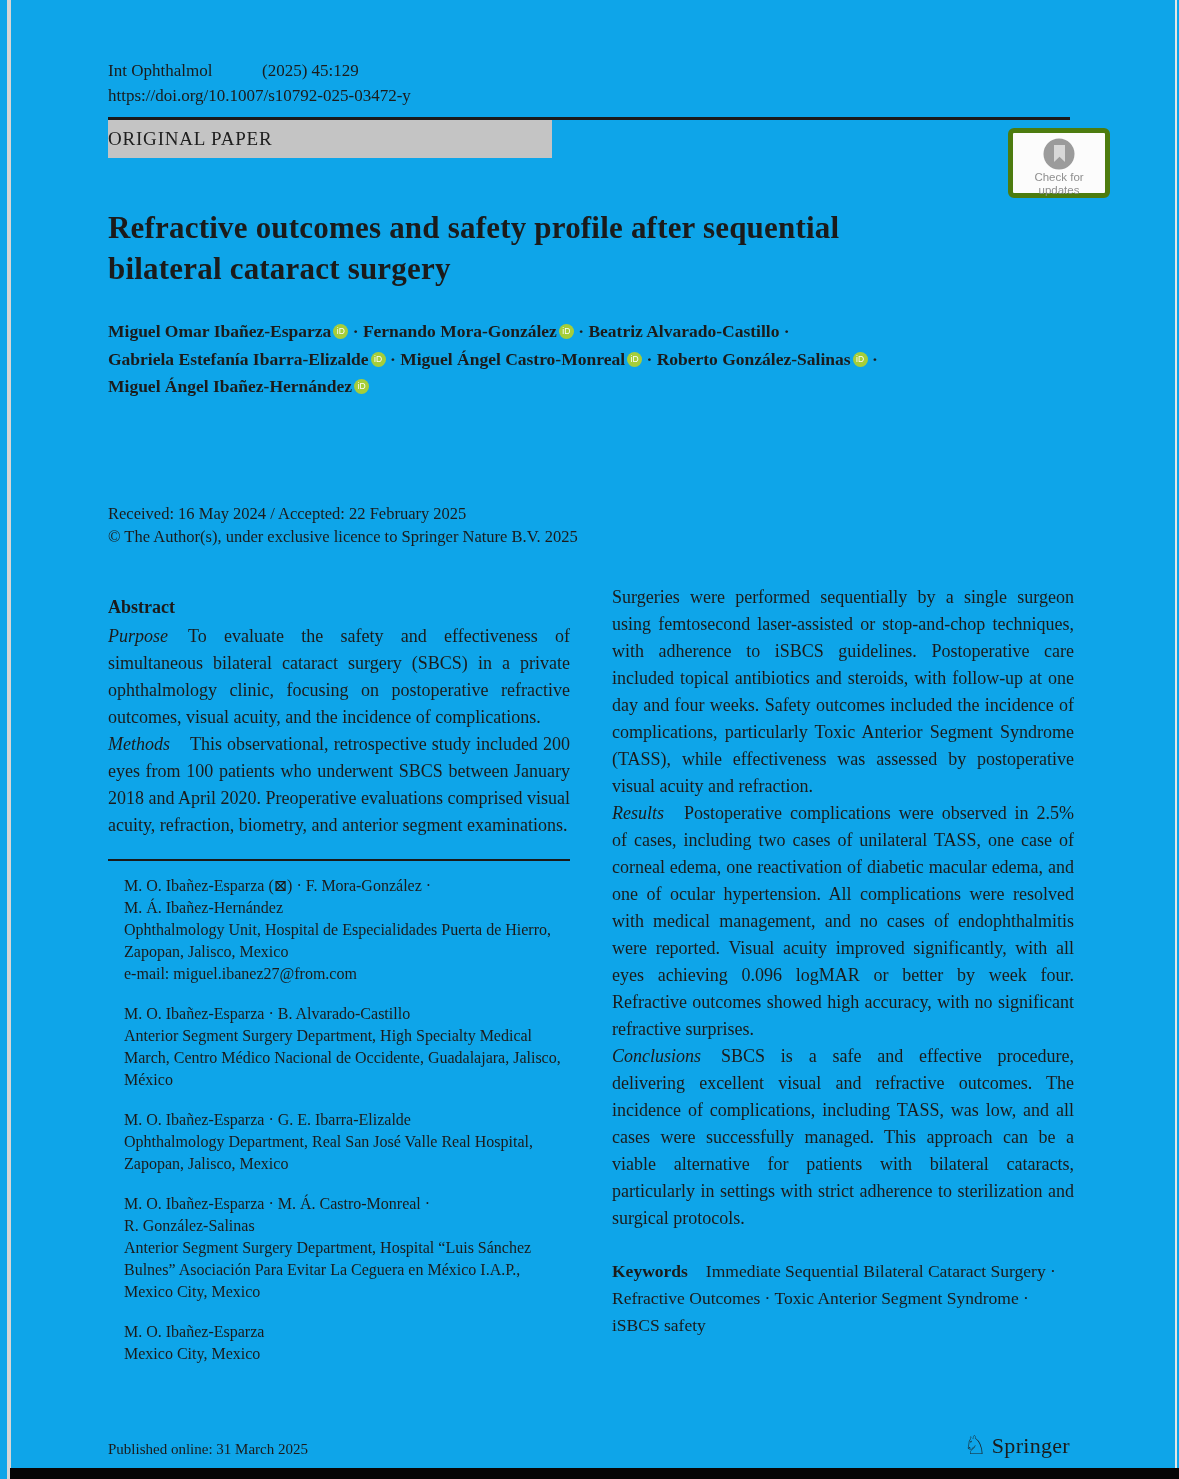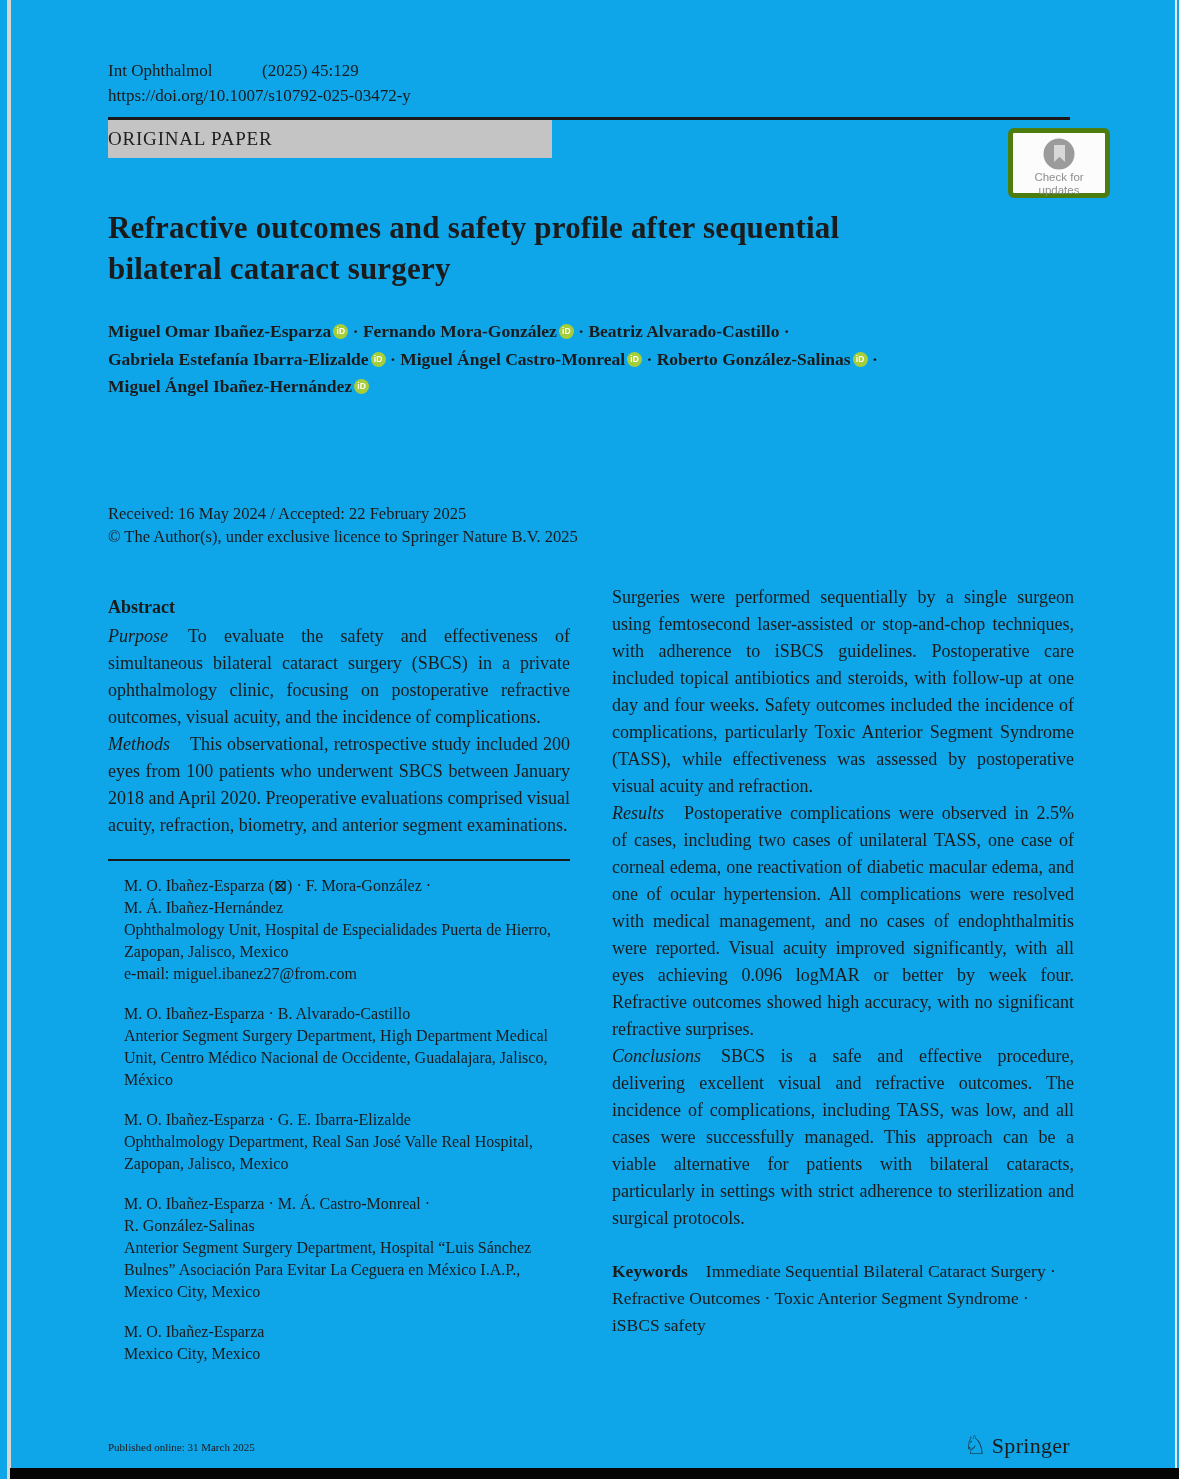--- a/index.html
+++ b/index.html
@@ -23,21 +23,21 @@
          font-family:"Liberation Sans","DejaVu Sans",sans-serif;}
   .badge svg{display:block;margin:4px auto 0 auto;}
   .badge-text{font-size:11.5px;line-height:12.5px;color:#8f8f8f;}
 
   
   .title{position:absolute;left:108px;top:207px;width:920px;font-size:31px;font-weight:bold;
          line-height:41px;white-space:pre-line;letter-spacing:0.2px;}
   .authors{position:absolute;left:108px;top:318px;width:960px;font-size:17.5px;font-weight:bold;
            line-height:27.5px;}
   .orcid{display:inline-block;width:15px;height:15px;border-radius:50%;color:#ffffff;
-         font-family:"Liberation Sans","DejaVu Sans",sans-serif;font-size:8.5px;font-weight:bold;
+         font-family:"Liberation Sans","DejaVu Sans",sans-serif;font-size:8.5px;font-weight:normal;
          text-align:center;line-height:15px;vertical-align:3px;margin-left:2px;}
   .sep{font-weight:bold;}
 
   .dates{position:absolute;left:108px;top:502px;font-size:16.5px;line-height:23px;}
 
   
   .col-left{position:absolute;left:108px;top:584px;width:462px;}
   .col-right{position:absolute;left:612px;top:584px;width:462px;}
   .abs-head{font-size:18px;font-weight:bold;margin:13px 0 5px 0;}
   .abs-par{margin:0;font-size:18px;line-height:27px;text-align:justify;}
@@ -46,21 +46,21 @@
   .kw-label{font-weight:bold;margin-right:18px;}
 
   
   .affils{margin-top:20px;border-top:2px solid #1a1a1a;padding-top:14px;}
   .affil{margin-bottom:18px;font-size:16px;line-height:22px;margin-left:16px;}
   .affil-names{white-space:pre-line;}
   .affil-address{}
   .affil-email{}
 
   
-  .pub{position:absolute;left:108px;top:1441px;font-size:11px;}
+  .pub{position:absolute;left:108px;top:1441px;font-size:15px;}
   .springer{position:absolute;right:109px;top:1433px;display:flex;align-items:center;gap:5px;}
   .knight{font-size:26px;line-height:26px;}
   .sp-name{font-size:22px;letter-spacing:0.3px;}
   .bottombar{position:absolute;left:10px;right:0;bottom:0;height:11px;background:#050505;}
 </style>
 </head>
 <body>
 
 <div class="page">
   <div class="edge-left"></div>
@@ -110,21 +110,21 @@
       </div>
     <div class="affils">
         <div class="affil">
           <div class="affil-names">M. O. Ibañez-Esparza (⊠) · F. Mora-González ·
 M. Á. Ibañez-Hernández</div>
           <div class="affil-address">Ophthalmology Unit, Hospital de Especialidades Puerta de Hierro, Zapopan, Jalisco, Mexico</div>
           <div class="affil-email">e-mail: miguel.ibanez27@from.com</div>
         </div>
         <div class="affil">
           <div class="affil-names">M. O. Ibañez-Esparza · B. Alvarado-Castillo</div>
-          <div class="affil-address">Anterior Segment Surgery Department, High Department Medical Unit, Centro Médico Nacional de Occidente, Guadalajara, Jalisco, México</div>
+          <div class="affil-address">Anterior Segment Surgery Department, High Specialty Medical March, Centro Médico Nacional de Occidente, Guadalajara, Jalisco, México</div>
         </div>
         <div class="affil">
           <div class="affil-names">M. O. Ibañez-Esparza · G. E. Ibarra-Elizalde</div>
           <div class="affil-address">Ophthalmology Department, Real San José Valle Real Hospital, Zapopan, Jalisco, Mexico</div>
         </div>
         <div class="affil">
           <div class="affil-names">M. O. Ibañez-Esparza · M. Á. Castro-Monreal ·
 R. González-Salinas</div>
           <div class="affil-address">Anterior Segment Surgery Department, Hospital “Luis Sánchez Bulnes” Asociación Para Evitar La Ceguera en México I.A.P., Mexico City, Mexico</div>
         </div>

